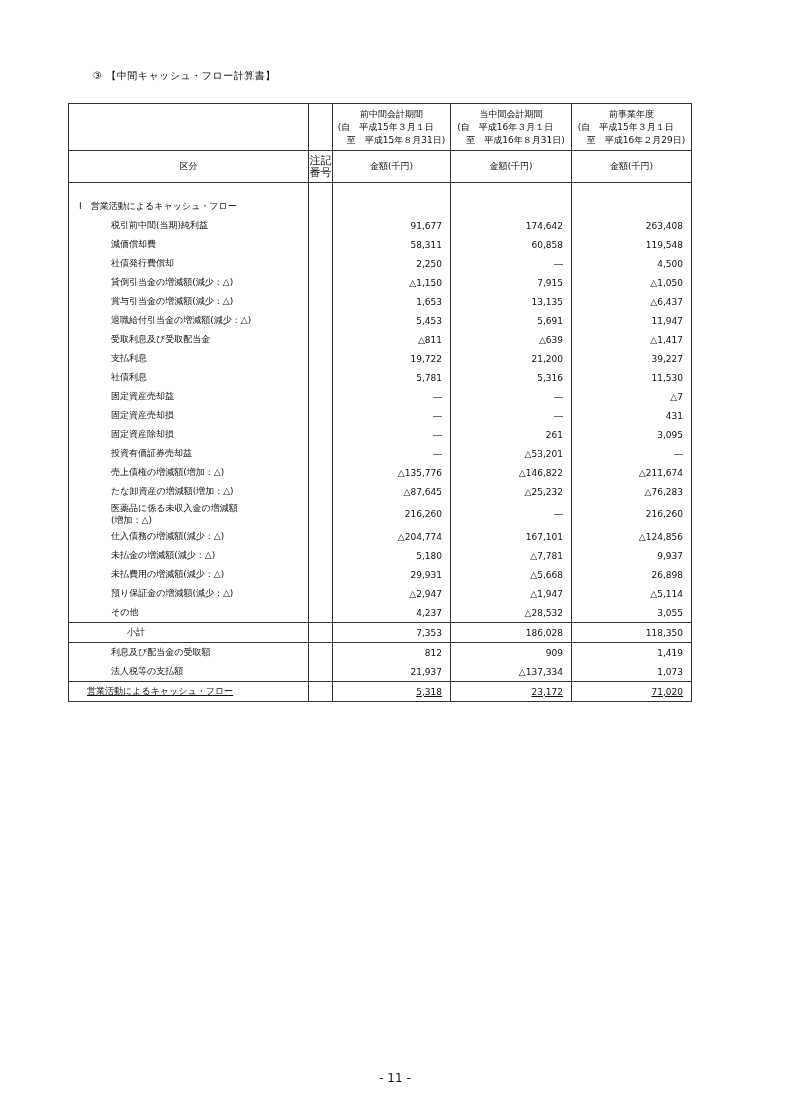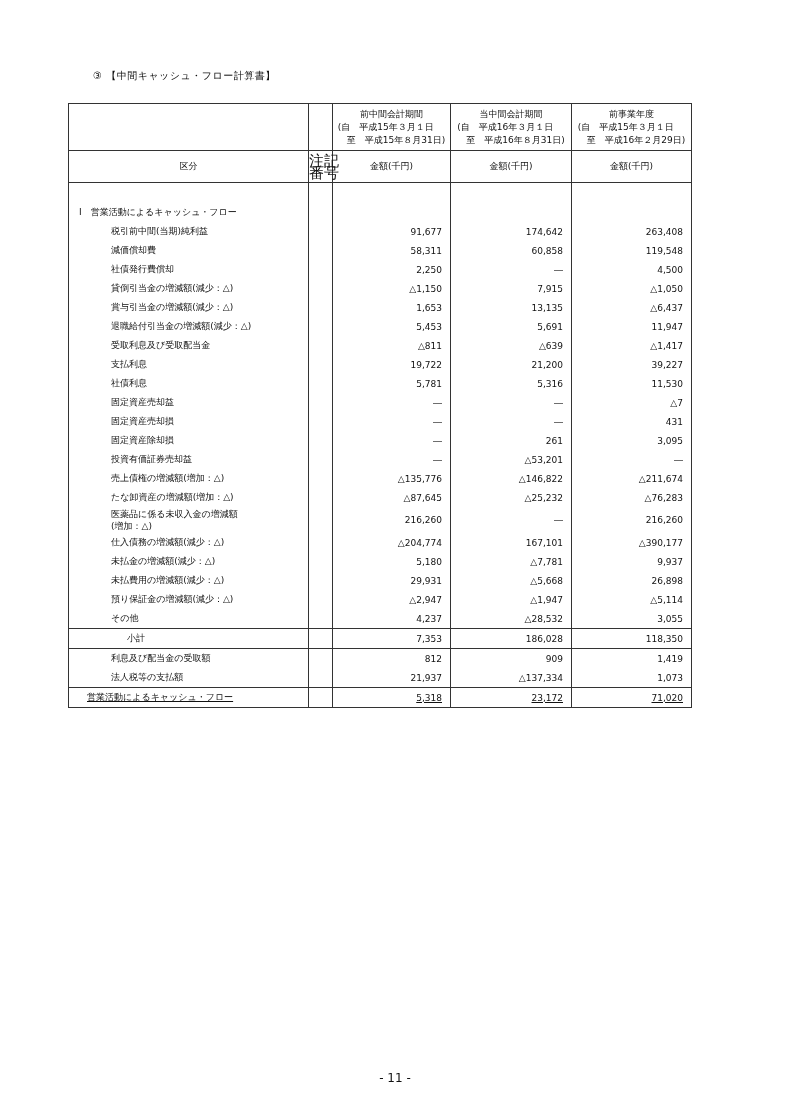--- a/index.html
+++ b/index.html
@@ -20,25 +20,25 @@
       padding: 0; vertical-align: middle; white-space: nowrap;
       border-left: 1px solid #333; border-right: 1px solid #333;
     }
     col.c-label { width: 240px; }
     col.c-note { width: 24px; }
     col.c-v1 { width: 118px; }
     col.c-v2 { width: 121px; }
     col.c-v3 { width: 120px; }
     tr.hdr1 td { height: 46px; border-top: 1px solid #333; border-bottom: 1px solid #333; text-align: center; line-height: 13px; }
     tr.hdr2 td { height: 31px; border-bottom: 1px solid #333; text-align: center; }
-    tr.hdr2 td.note { font-size: 15px; line-height: 12px; letter-spacing: 0; }
+    tr.hdr2 td.note { font-size: 11px; line-height: 12px; letter-spacing: 0; }
     .period { display: inline-block; text-align: left; }
     .period .pname { display: block; text-align: center; }
     tr.body td { height: 19px; }
-    tr.body.first td { padding-top: 20px; }
+    tr.body.first td { padding-top: 14px; }
     tr.body.tall td { height: 26px; }
     td.lbl { padding-left: 42px !important; }
     td.lbl.sec { padding-left: 10px !important; }
     td.lbl.sub { padding-left: 58px !important; }
     td.lbl.tot { padding-left: 18px !important; }
     td.lbl.multi { white-space: normal; line-height: 12px; }
     td.num { text-align: right; padding-right: 8px !important; }
     tr.rule-top td { border-top: 1.5px solid #333; }
     tr.last td { border-bottom: 1px solid #333; text-decoration: underline; }
     .page-num {
@@ -217,21 +217,21 @@
         <td></td>
         <td class="num">216,260</td>
         <td class="num">―</td>
         <td class="num">216,260</td>
       </tr>
   <tr class="body">
         <td class="lbl">仕入債務の増減額(減少：△)</td>
         <td></td>
         <td class="num">△204,774</td>
         <td class="num">167,101</td>
-        <td class="num">△390,177</td>
+        <td class="num">△124,856</td>
       </tr>
   <tr class="body">
         <td class="lbl">未払金の増減額(減少：△)</td>
         <td></td>
         <td class="num">5,180</td>
         <td class="num">△7,781</td>
         <td class="num">9,937</td>
       </tr>
   <tr class="body">
         <td class="lbl">未払費用の増減額(減少：△)</td>

